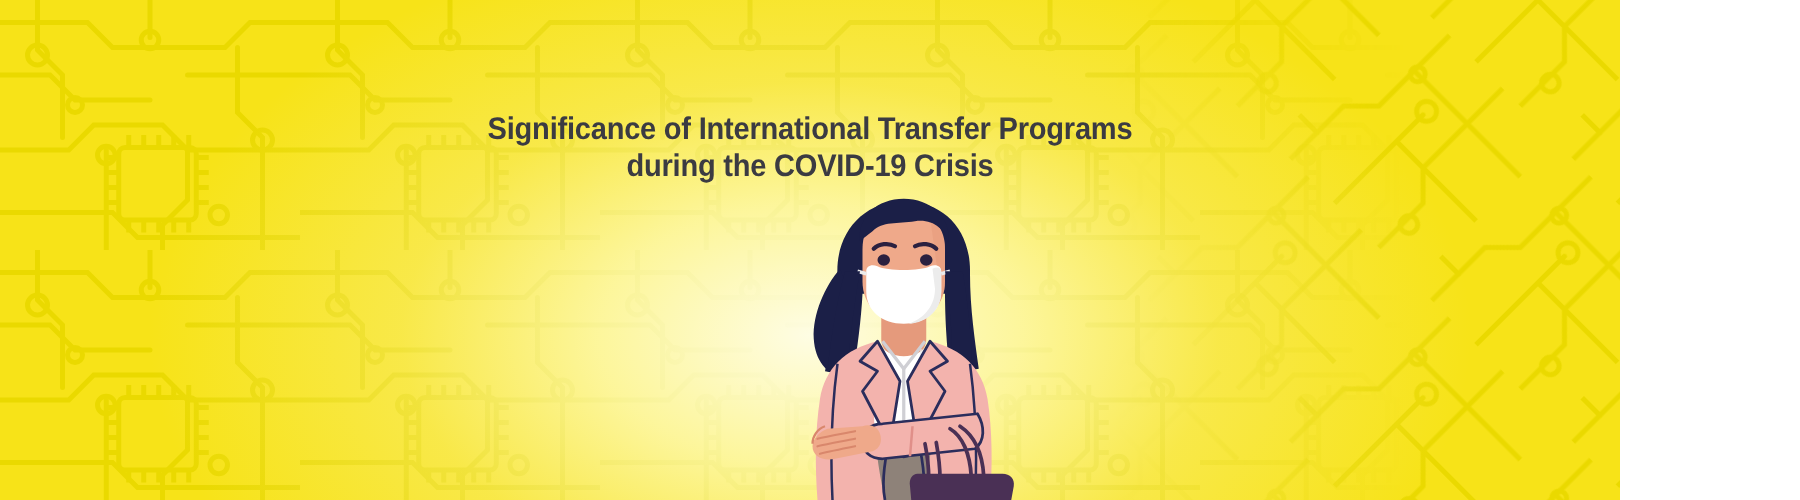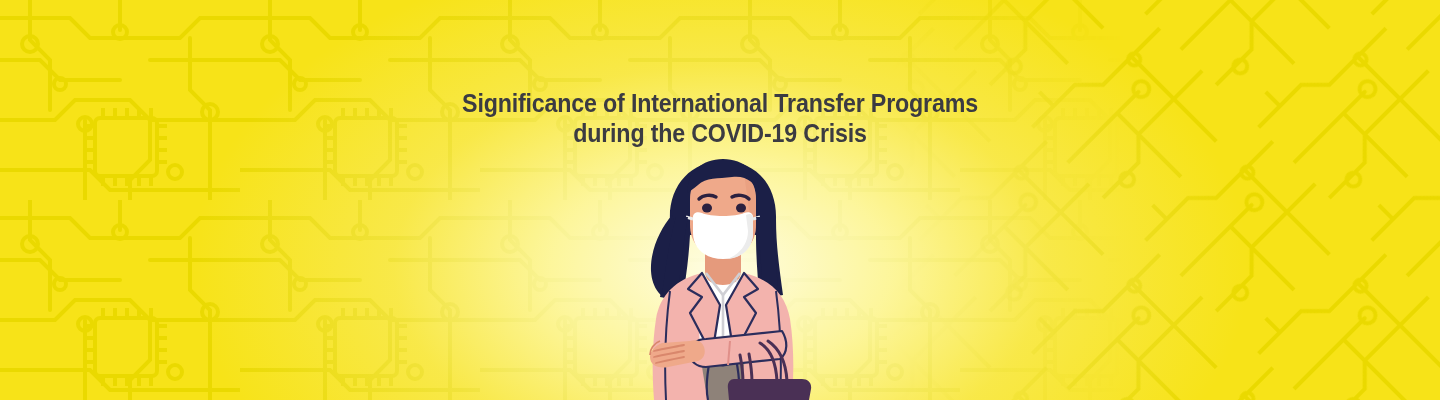--- a/index.html
+++ b/index.html
@@ -6,21 +6,21 @@
     margin: 0;
     padding: 0;
     background: #ffffff;
   }
   body {
     font-family: "Liberation Sans", sans-serif;
   }
 
   .banner {
     position: relative;
-    width: 1440px;
+    width: 1296px;
     height: 400px;
     overflow: hidden;
     background: #fdba74;
   }
 
   
   .bg-base {
     position: absolute;
     inset: 0;
     background: #f7e318;

